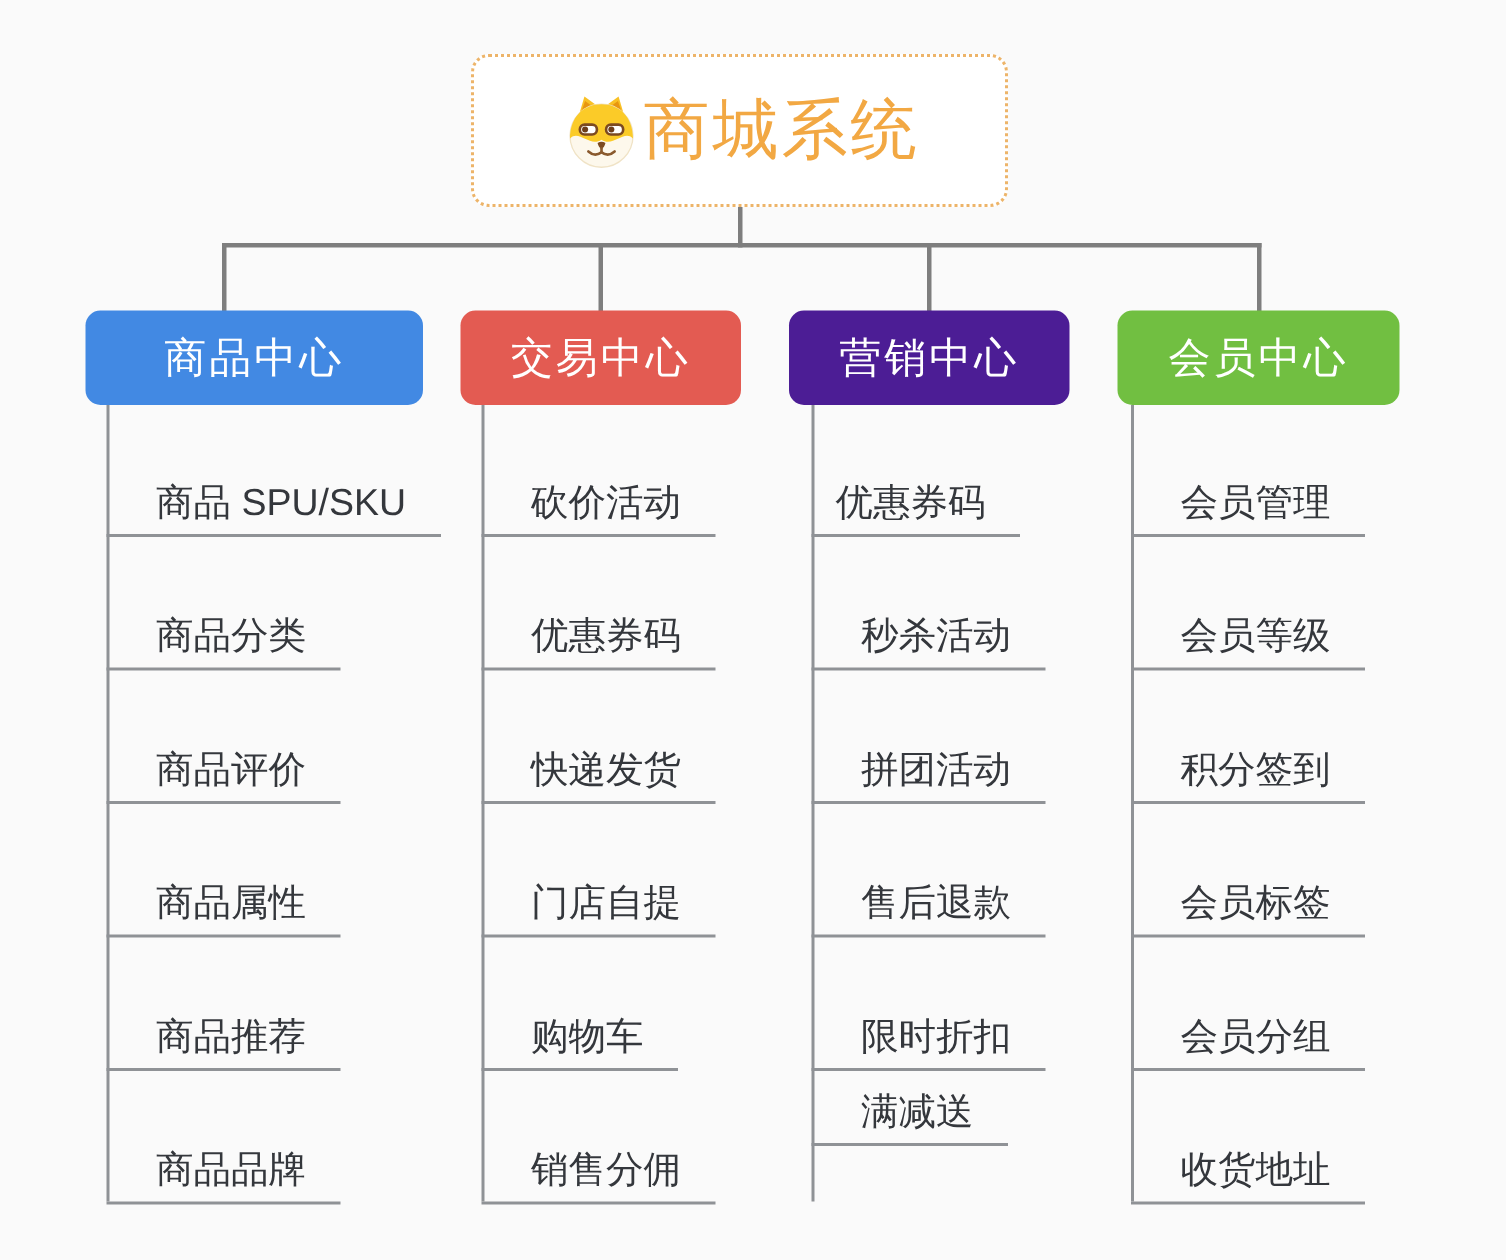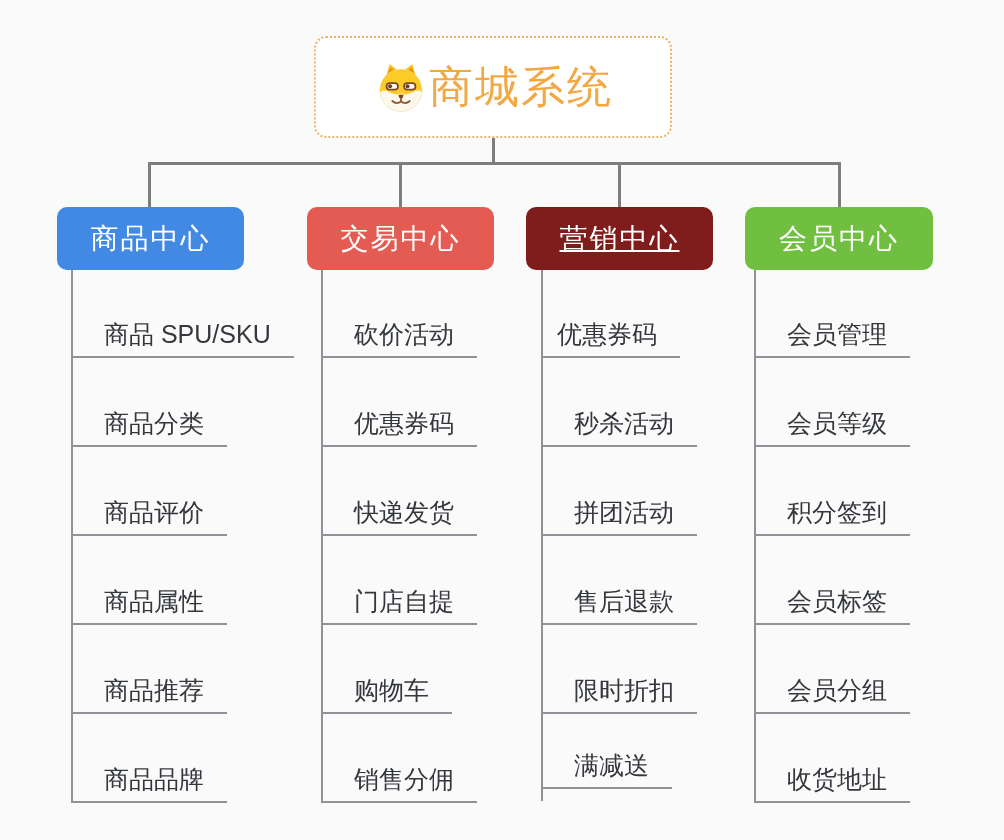--- a/index.html
+++ b/index.html
@@ -71,21 +71,21 @@
   </div>
 
   <div class="conn v" style="left:492px;top:138px;height:27px"></div>
   <div class="conn h" style="left:148px;top:162px;width:693px"></div>
   <div class="conn v" style="left:148px;top:162px;height:46px"></div>
   <div class="conn v" style="left:399px;top:162px;height:46px"></div>
   <div class="conn v" style="left:618px;top:162px;height:46px"></div>
   <div class="conn v" style="left:838px;top:162px;height:46px"></div>
 
   <div class="branch">
-    <div class="branch-box" style="left: 57px; width: 187px; background: rgb(66, 137, 227);">
+    <div class="branch-box" style="left: 57px; width: 225px; background: rgb(66, 137, 227);">
       <span>商品中心</span>
     </div>
     <div class="trunk" style="left:71px"></div>
     <div class="children">
         <div class="child" style="left: 71px; top: 318px;">商品 SPU/SKU</div>
         <div class="child" style="left: 71px; top: 407px;">商品分类</div>
         <div class="child" style="left: 71px; top: 496px;">商品评价</div>
         <div class="child" style="left: 71px; top: 585px;">商品属性</div>
         <div class="child" style="left: 71px; top: 674px;">商品推荐</div>
         <div class="child" style="left: 71px; top: 763px;">商品品牌</div>
@@ -101,31 +101,31 @@
         <div class="child" style="left: 321px; top: 318px;">砍价活动</div>
         <div class="child" style="left: 321px; top: 407px;">优惠券码</div>
         <div class="child" style="left: 321px; top: 496px;">快递发货</div>
         <div class="child" style="left: 321px; top: 585px;">门店自提</div>
         <div class="child" style="left: 321px; top: 674px;">购物车</div>
         <div class="child" style="left: 321px; top: 763px;">销售分佣</div>
       </div>
   </div>
 
   <div class="branch">
-    <div class="branch-box" style="left: 526px; width: 187px; background: #7f1d1d; text-decoration: underline;">
+    <div class="branch-box" style="left: 526px; width: 187px; background: #4c1d95;">
       <span>营销中心</span>
     </div>
     <div class="trunk" style="left:541px"></div>
     <div class="children">
         <div class="child" style="left: 541px; top: 318px; padding-left: 16px;">优惠券码</div>
         <div class="child" style="left: 541px; top: 407px;">秒杀活动</div>
         <div class="child" style="left: 541px; top: 496px;">拼团活动</div>
         <div class="child" style="left: 541px; top: 585px;">售后退款</div>
         <div class="child" style="left: 541px; top: 674px;">限时折扣</div>
-        <div class="child" style="left: 541px; top: 749px;">满减送</div>
+        <div class="child" style="left: 541px; top: 724px;">满减送</div>
       </div>
   </div>
 
   <div class="branch">
     <div class="branch-box" style="left: 745px; width: 188px; background: rgb(113, 191, 65);">
       <span>会员中心</span>
     </div>
     <div class="trunk" style="left:754px"></div>
     <div class="children">
         <div class="child" style="left: 754px; top: 318px;">会员管理</div>

